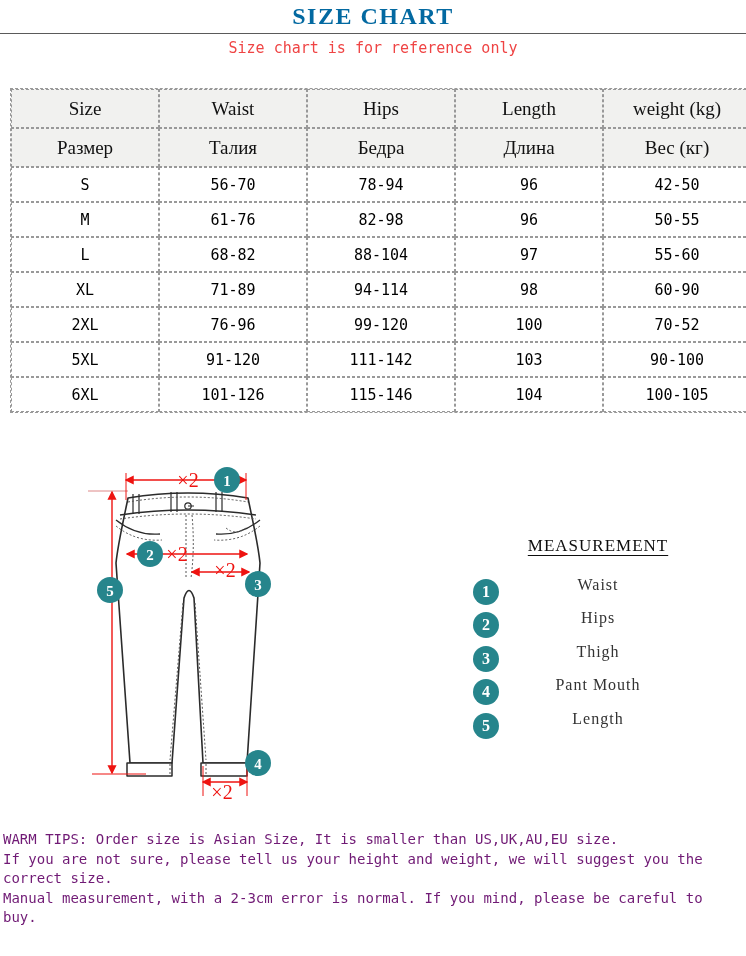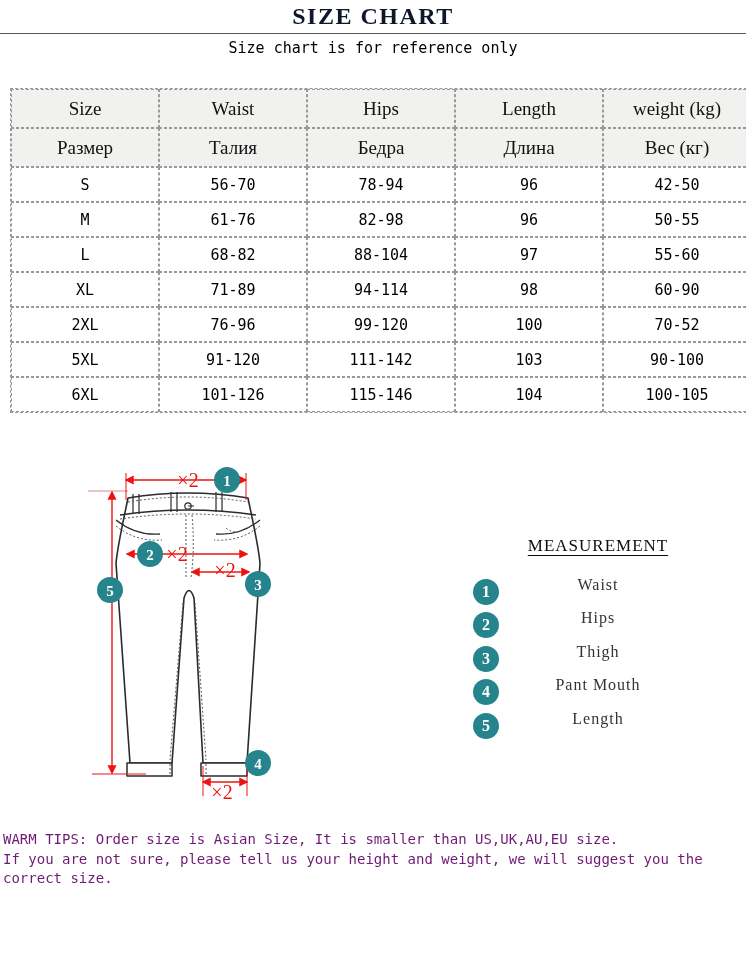--- a/index.html
+++ b/index.html
@@ -1,24 +1,24 @@
 <!DOCTYPE html>
 <html><head>
 <meta charset="utf-8">
 <style>
   html,body{margin:0;padding:0;background:#fff;}
   #page{position:relative;width:746px;height:956px;background:#fff;overflow:hidden;
         font-family:"Liberation Serif",serif;color:#111;}
 
   
   .page-title{position:absolute;top:3px;left:0;width:100%;text-align:center;
-      font:bold 24px "Liberation Serif",serif;letter-spacing:1.5px;color:#0f172a;}
+      font:bold 24px "Liberation Serif",serif;letter-spacing:1.5px;color:#0369a1;}
   .title-rule{position:absolute;top:33px;left:0;width:100%;border-top:1px solid #5a5a5a;}
   .subtitle{position:absolute;top:39px;left:0;width:100%;text-align:center;
-      font:15px "DejaVu Sans Mono",monospace;color:#000000;}
+      font:15px "DejaVu Sans Mono",monospace;color:#ef4444;}
 
   
   table.size-chart{position:absolute;top:88px;left:10px;width:742px;
       border-collapse:separate;border-spacing:0;border:1px dashed #999;
       table-layout:fixed;}
   table.size-chart th{height:35px;background:#f1f1ef;border:1px dashed #999;
       font:19px "Liberation Serif",serif;font-weight:normal;text-align:center;vertical-align:middle;}
   table.size-chart td{height:31px;background:#fff;border:1px dashed #999;
       font:15px "DejaVu Sans Mono",monospace;text-align:center;vertical-align:middle;color:#000;}
 
@@ -222,15 +222,16 @@
         <div class="m-row">
           <span class="m-badge">5</span>
           <span class="m-label">Length</span>
         </div>
       </div>
   </div>
 
   <div class="tips">
     <p>WARM TIPS: Order size is Asian Size, It is smaller than US,UK,AU,EU size.</p>
     <p>If you are not sure, please tell us your height and weight, we will suggest you the correct size.</p>
+    <p>Manual measurement, with a 2-3cm error is normal. If you mind, please be careful to buy.</p>
   </div>
 
 </div>
 
 </body></html>

